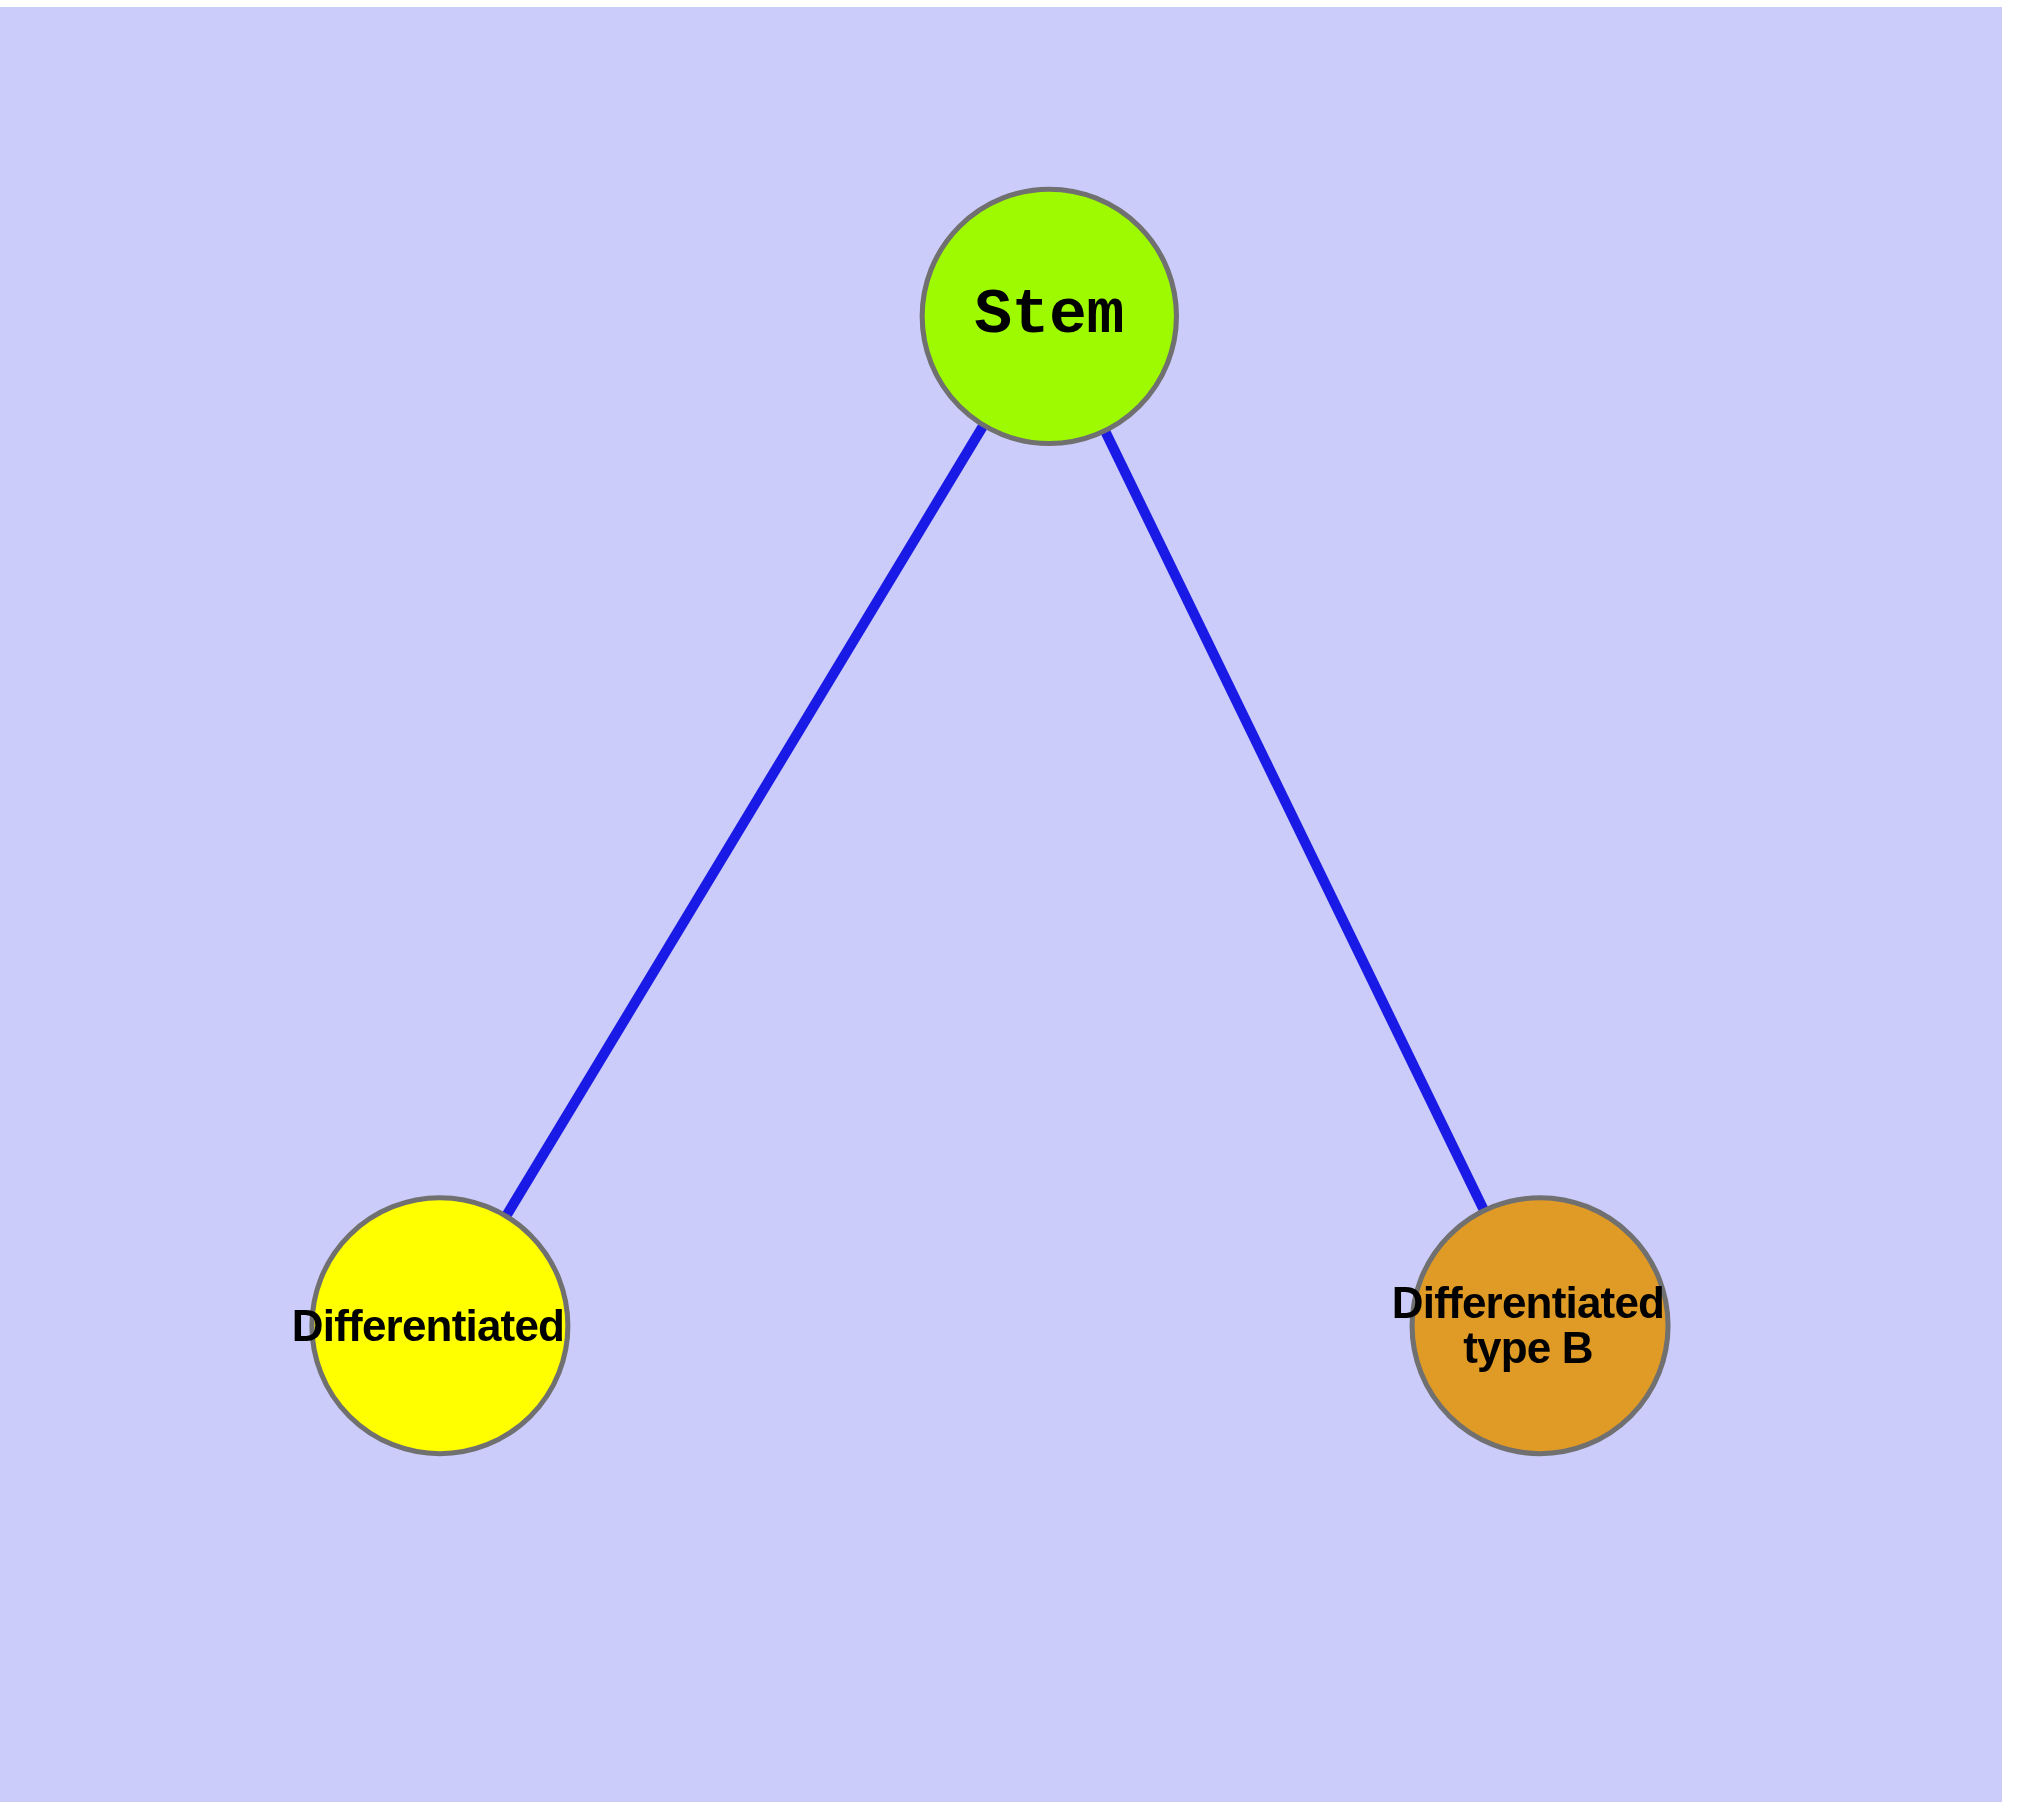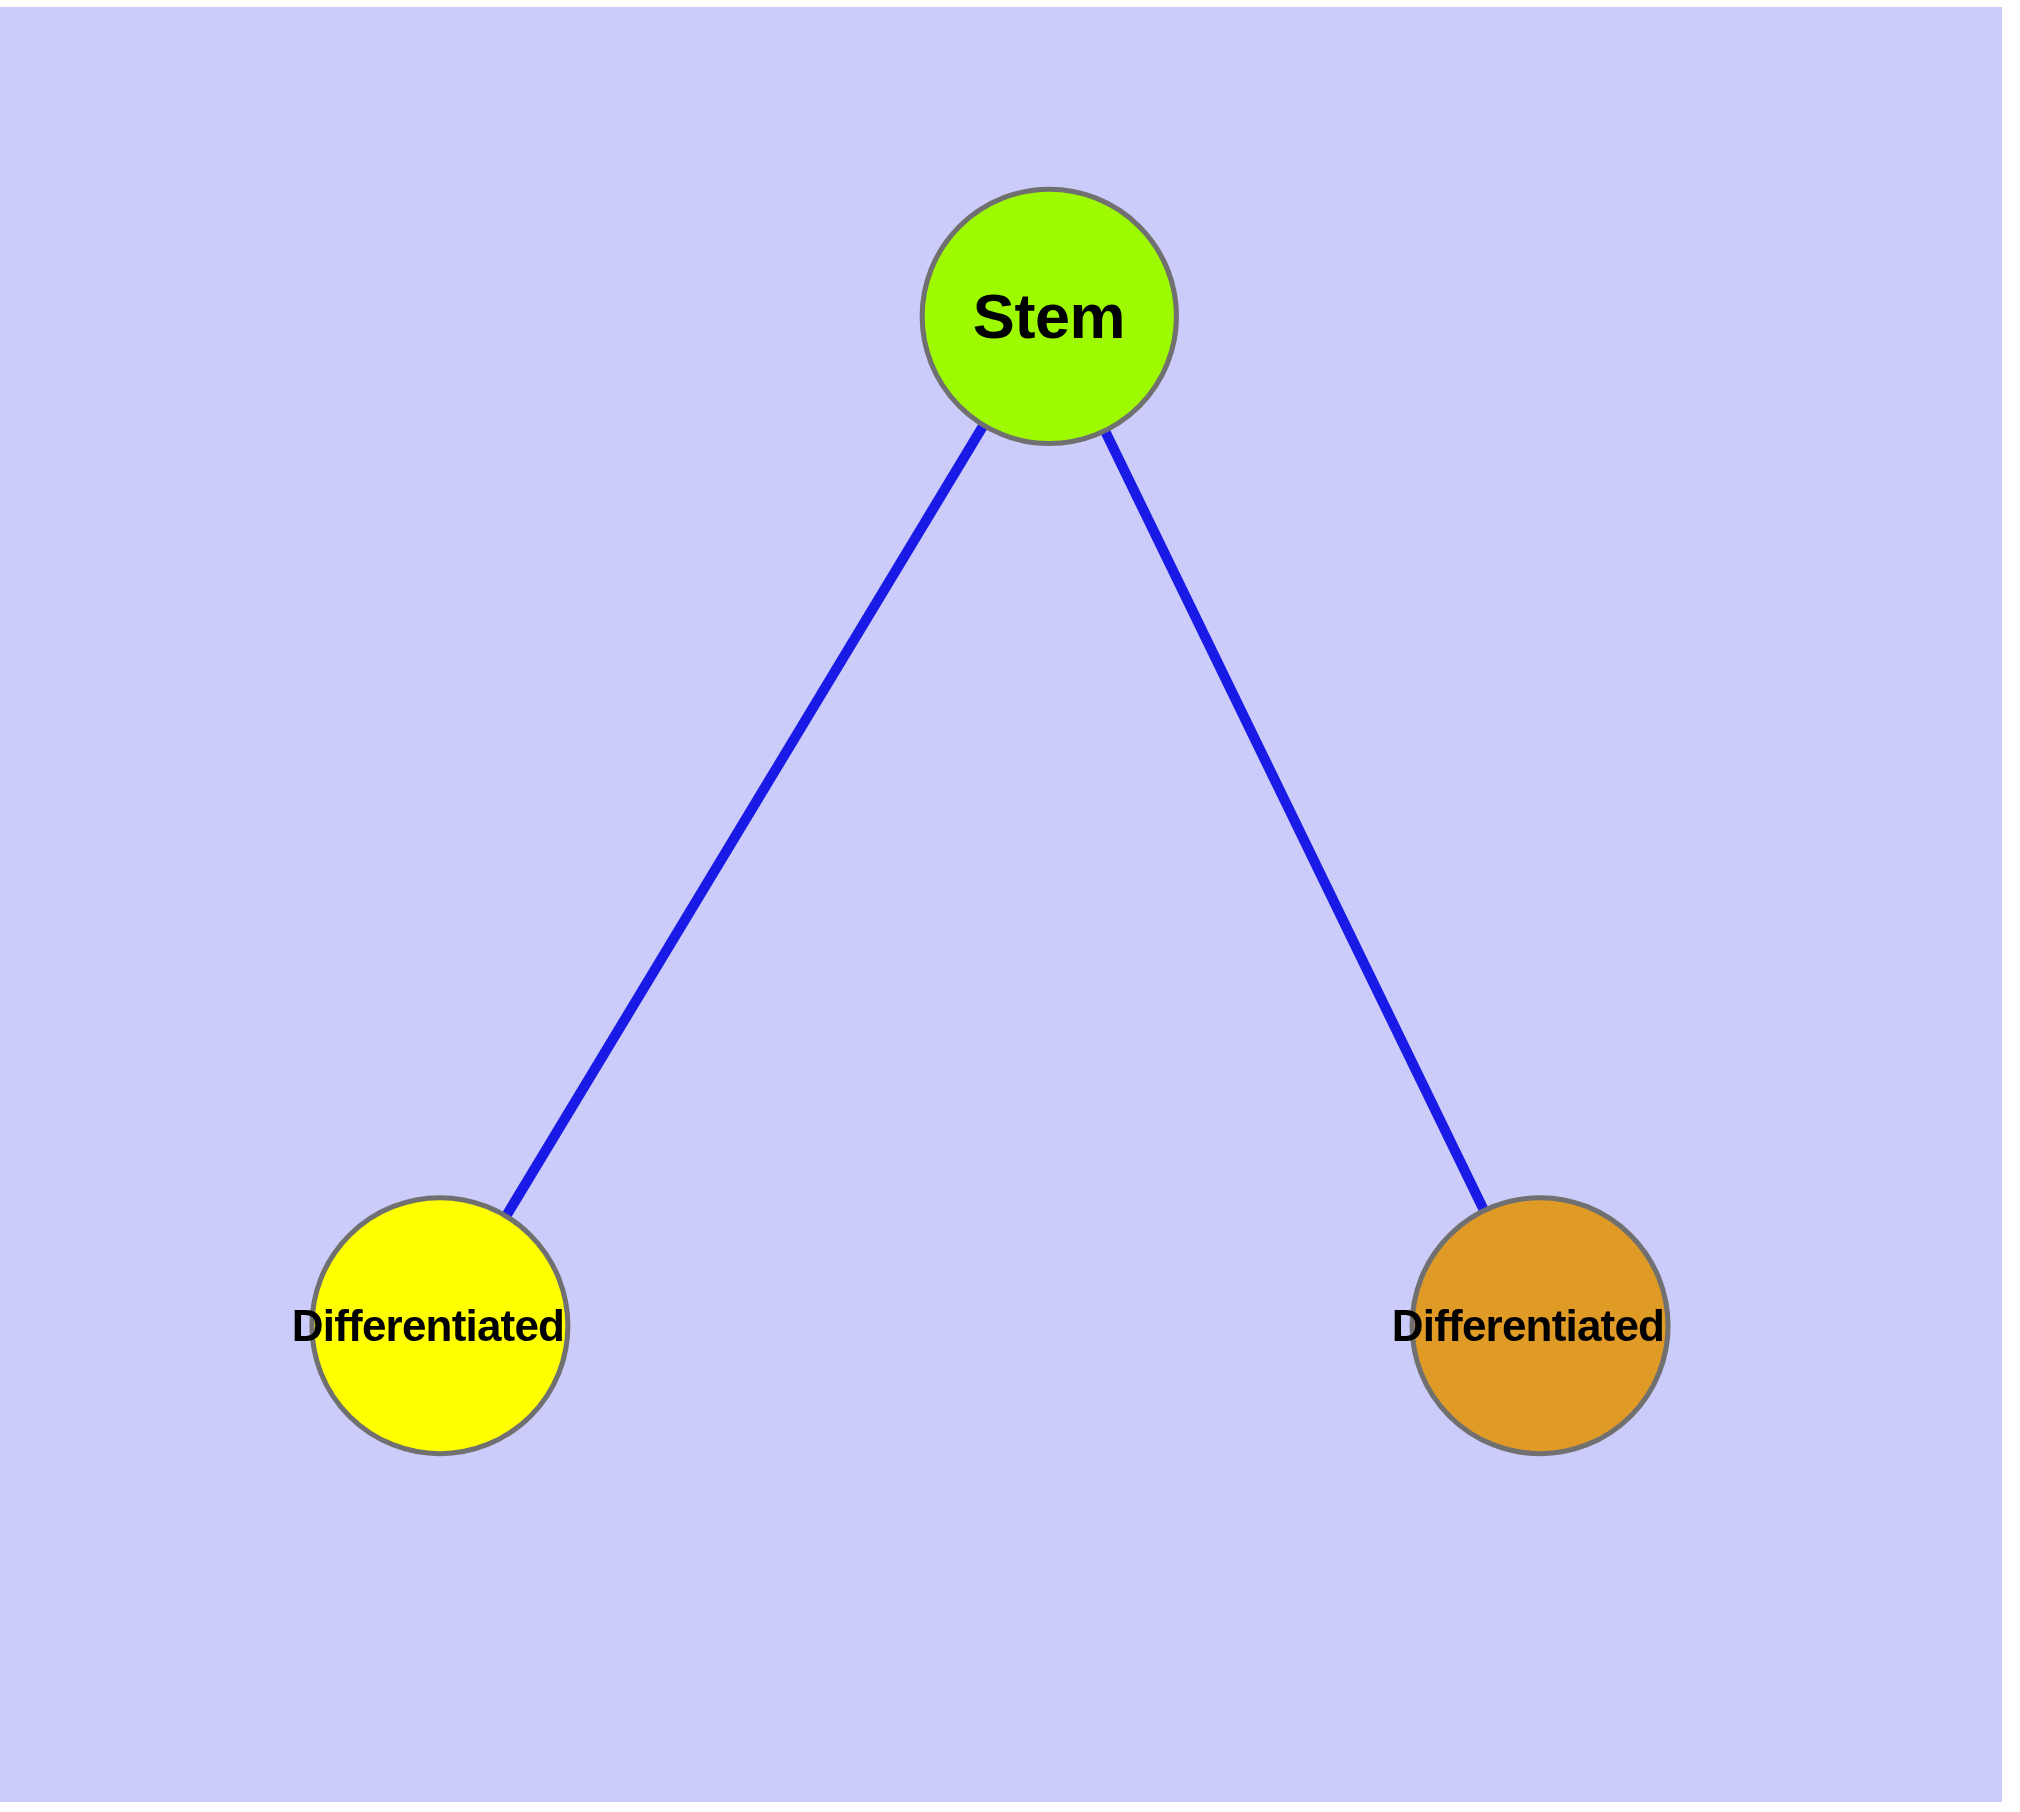--- a/index.html
+++ b/index.html
@@ -71,26 +71,27 @@
       <line x1="1302.2710689942326" y1="497.2052559104161" x2="1752.291712849344" y2="1422.8953886072002" stroke="#1a1ae6" stroke-width="12" stroke-linecap="butt"></line>
     </g>
 
     <g>
       <circle cx="1238" cy="365" r="150" fill="#9efa00" stroke="#707070" stroke-width="6"></circle>
       <circle cx="519" cy="1556" r="151" fill="#ffff00" stroke="#707070" stroke-width="6"></circle>
       <circle cx="1817" cy="1556" r="151" fill="#e09a26" stroke="#707070" stroke-width="6"></circle>
     </g>
   </svg>
 
-  <div id="label-stem" class="node-label" style="left:1049px; top:309px;">
+  <div id="label-stem" class="node-label" style="left:1049px; top:309px;font-family:Liberation Mono, monospace;">
     <span class="lbl-line">Stem</span>
   </div>
 
   <div id="label-diff-a" class="node-label" style="left:428px; top:1319px;">
     <span class="lbl-line">Differentiated</span>
   </div>
 
   <div id="label-diff-b" class="node-label" style="left:1528px; top:1319px;">
     <span class="lbl-line">Differentiated</span>
+    <span class="lbl-line">type B</span>
   </div>
 
 </div>
 
 
 </body></html>

